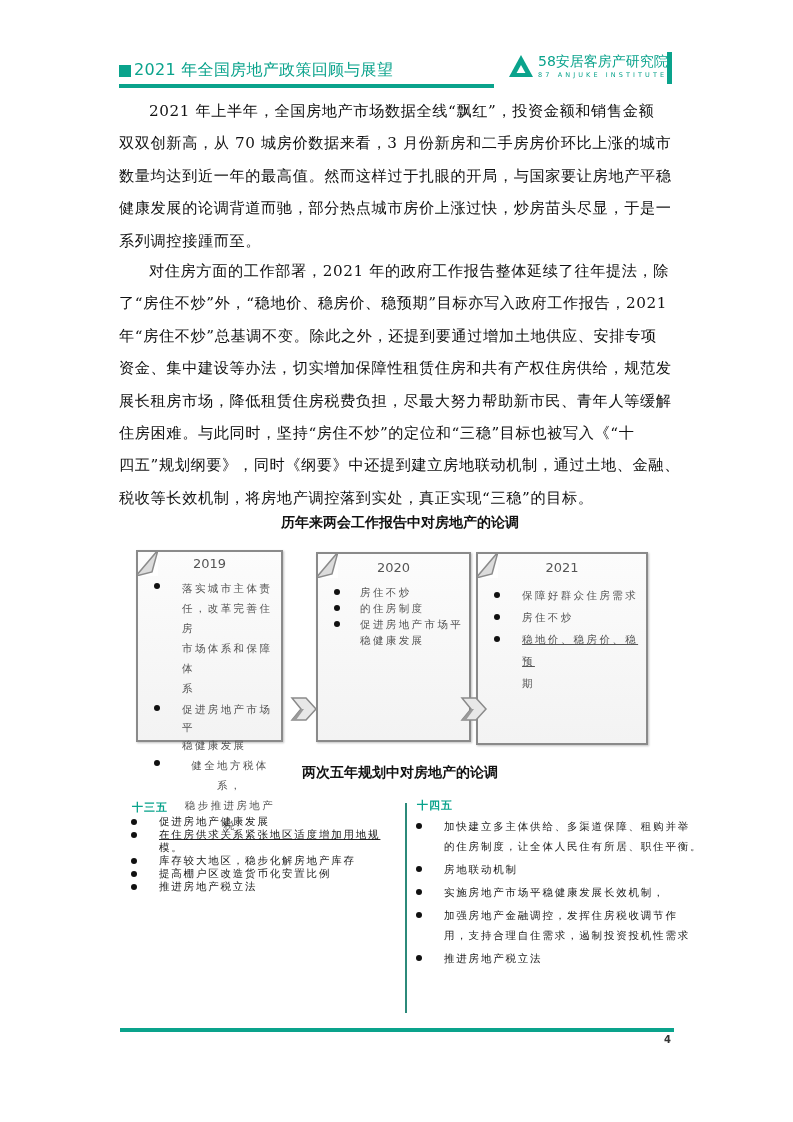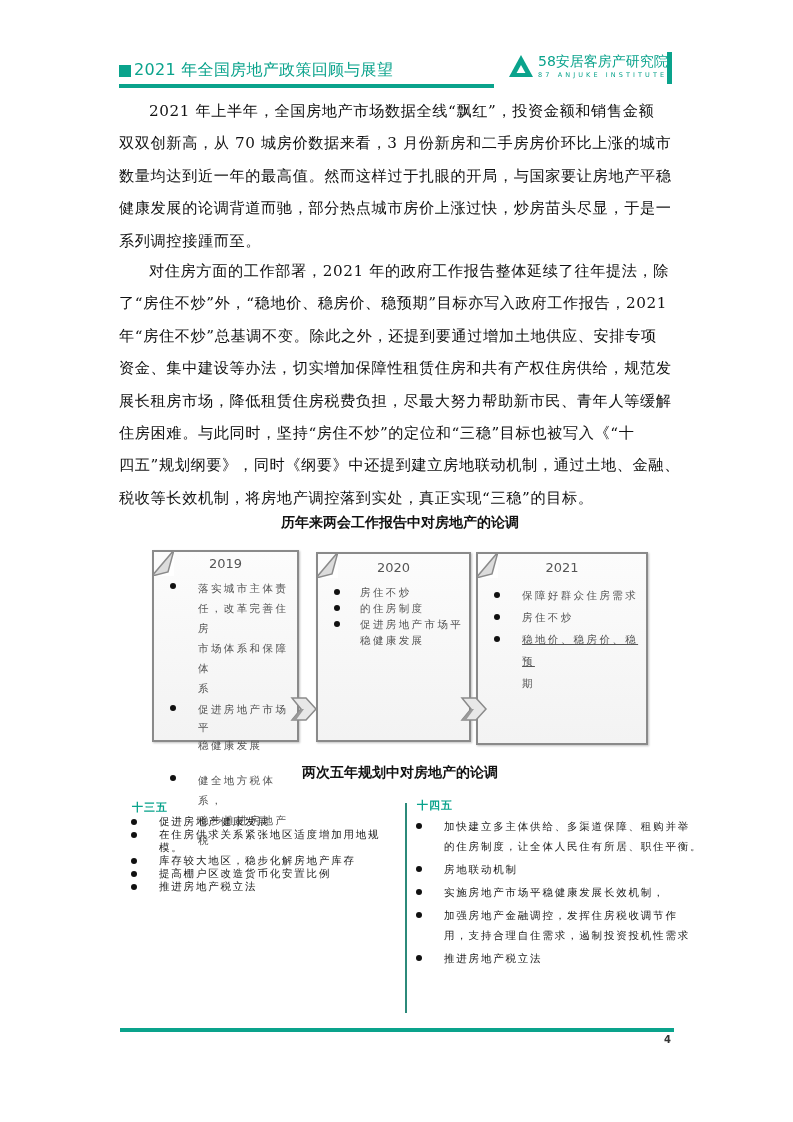--- a/index.html
+++ b/index.html
@@ -81,40 +81,40 @@
   <span class="line">年“房住不炒”总基调不变。除此之外，还提到要通过增加土地供应、安排专项</span>
   <span class="line">资金、集中建设等办法，切实增加保障性租赁住房和共有产权住房供给，规范发</span>
   <span class="line">展长租房市场，降低租赁住房税费负担，尽最大努力帮助新市民、青年人等缓解</span>
   <span class="line">住房困难。与此同时，坚持“房住不炒”的定位和“三稳”目标也被写入《“十</span>
   <span class="line">四五”规划纲要》，同时《纲要》中还提到建立房地联动机制，通过土地、金融、</span>
   <span class="line">税收等长效机制，将房地产调控落到实处，真正实现“三稳”的目标。</span>
 </div>
 
 <div class="abs d-title" style="left:140px; width:520px; top:514px;">历年来两会工作报告中对房地产的论调</div>
 
-<div class="card" style="left:152px; top:550px; width:143px; height:188px;">
+<div class="card" style="left:136px; top:550px; width:143px; height:188px;">
   <svg class="fold" viewBox="0 0 22 26">
     <polygon points="0,26 22,0 22,26" fill="#ffffff"></polygon>
     <polygon points="0,26 22,0 16,22" fill="#dcdcdc" stroke="#8a8a8a" stroke-width="1.5"></polygon>
   </svg>
   <div class="year" style="top:4px;">2019</div>
   <ul style="left:12px; top:26px; width:128px;">
     <li style="padding-left:32px; line-height:20px;">
       <span class="dot" style="left:4px; top:5px;"></span>
       <span style="display:block;">落实城市主体责</span>
       <span style="display:block;">任，改革完善住房</span>
       <span style="display:block;">市场体系和保障体</span>
       <span style="display:block;">系</span>
     </li>
     <li style="padding-left:32px; line-height:18px; margin-top:2px;">
       <span class="dot" style="left:4px; top:5px;"></span>
       <span style="display:block;">促进房地产市场平</span>
       <span style="display:block;">稳健康发展</span>
     </li>
-    <li style="padding-left:32px; line-height:20px; margin-top:16px;">
+    <li style="padding-left:32px; line-height:20px; margin-top:1px;text-align:center;">
       <span class="dot" style="left:4px; top:5px;"></span>
       <span style="display:block;">健全地方税体系，</span>
       <span style="display:block;">稳步推进房地产税</span>
     </li>
   </ul>
 </div>
 
 <div class="card" style="left:316px; top:552px; width:151px; height:186px;">
   <svg class="fold" viewBox="0 0 22 26">
     <polygon points="0,26 22,0 22,26" fill="#ffffff"></polygon>
@@ -173,21 +173,21 @@
 <div class="abs d-title" style="left:110px; width:580px; top:764px;">两次五年规划中对房地产的论调</div>
 
 <div class="abs plan-head" style="left:132px; top:800px;">十三五</div>
 <ul class="plan-list" style="left:122px; top:815px; width:280px; line-height:13px;">
   <li>
     <span class="dot" style="top:4px;"></span>
     <span>促进房地产健康发展</span>
   </li>
   <li>
     <span class="dot" style="top:4px;"></span>
-    <span style="display:block;">在住房供求关系紧张地区适度增加用地规</span>
+    <span style="display:block;text-decoration:underline;">在住房供求关系紧张地区适度增加用地规</span>
     <span style="display:block;">模。</span>
   </li>
   <li>
     <span class="dot" style="top:4px;"></span>
     <span>库存较大地区，稳步化解房地产库存</span>
   </li>
   <li>
     <span class="dot" style="top:4px;"></span>
     <span>提高棚户区改造货币化安置比例</span>
   </li>

